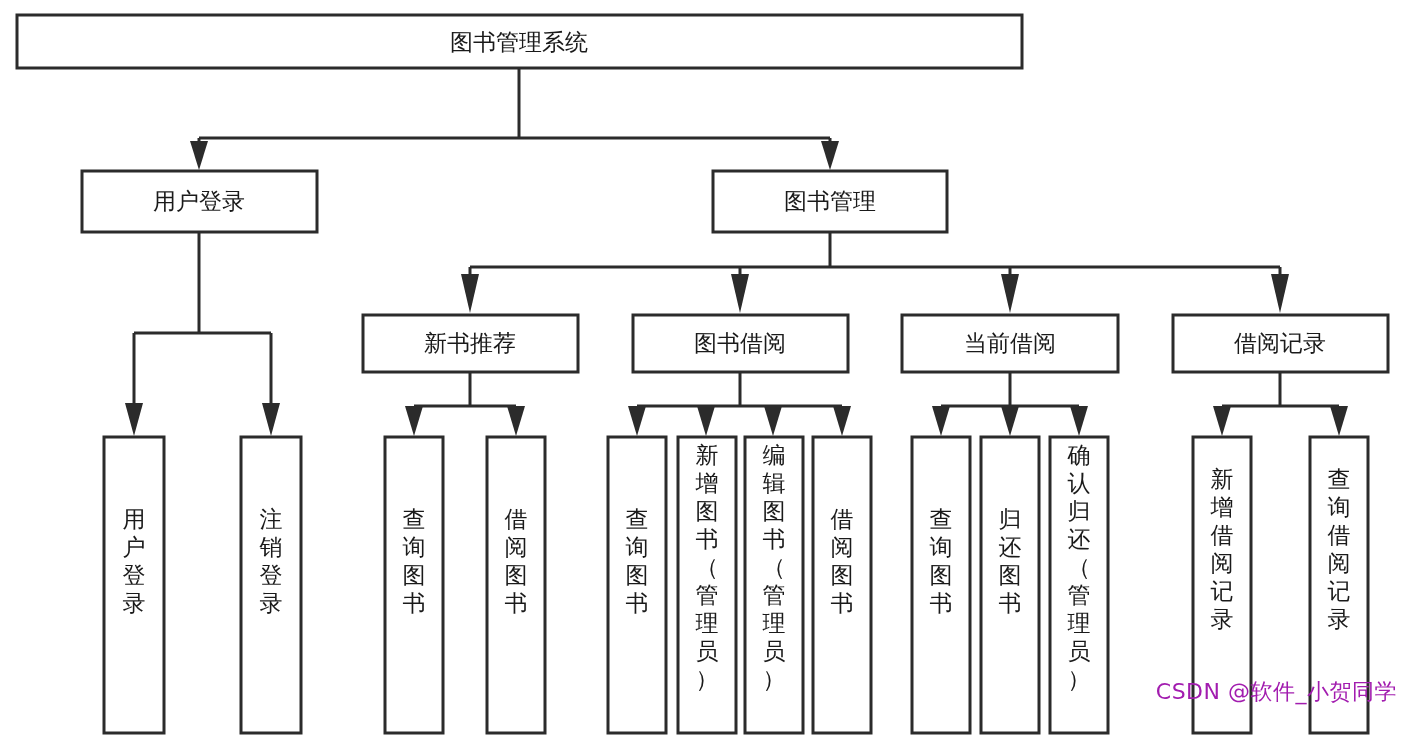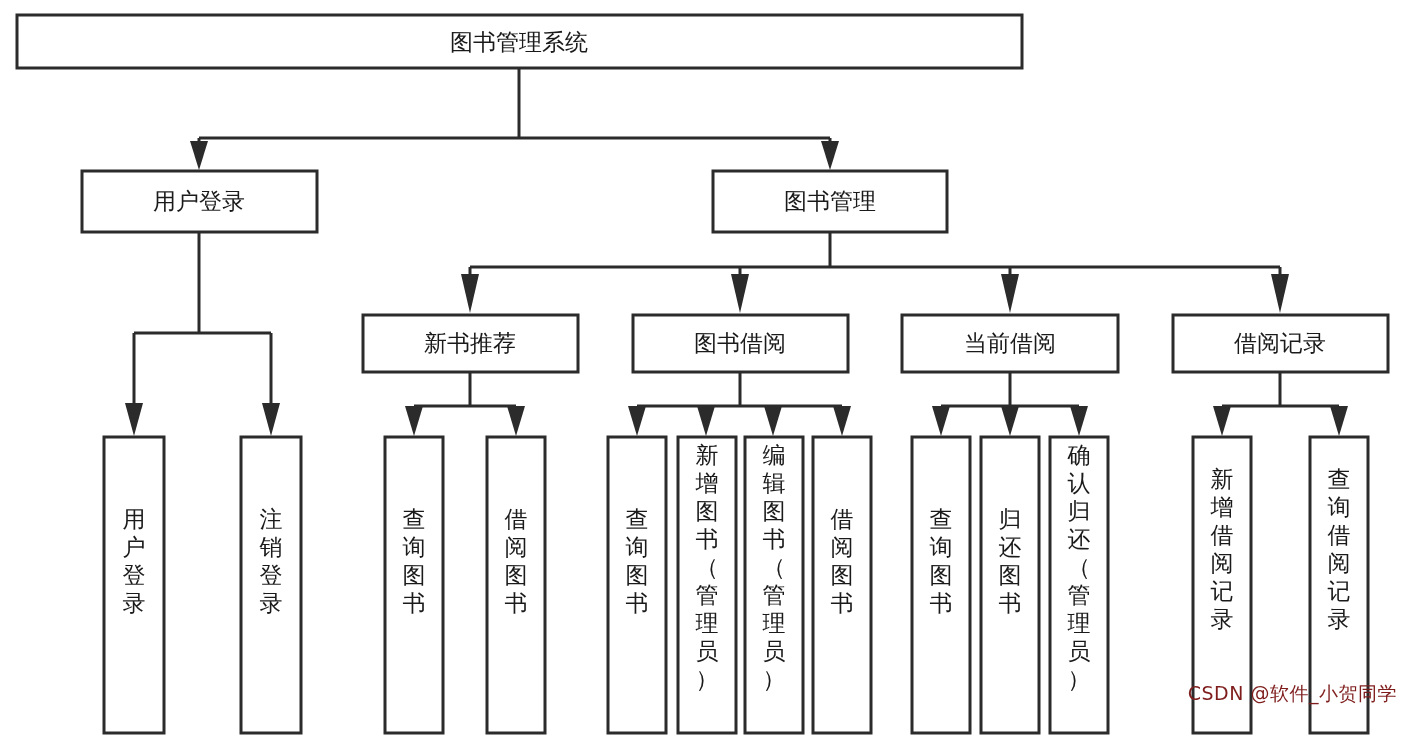--- a/index.html
+++ b/index.html
@@ -54,22 +54,22 @@
     font-family: "DejaVu Sans", "Liberation Sans", sans-serif;
     font-size: 23px;
     fill: #1a1a1a;
     text-anchor: middle;
   }
   .watermark-text {
     position: absolute;
     right: 8px;
     bottom: 6px;
     font-family: "DejaVu Sans", "Liberation Sans", sans-serif;
-    font-size: 19px;
-    color: #7f1d1d;
+    font-size: 22px;
+    color: #a21caf;
     white-space: nowrap;
     letter-spacing: 0.5px;
     user-select: none;
   }
 </style>
 </head>
 <body>
 
 <div id="diagram-root">
 

